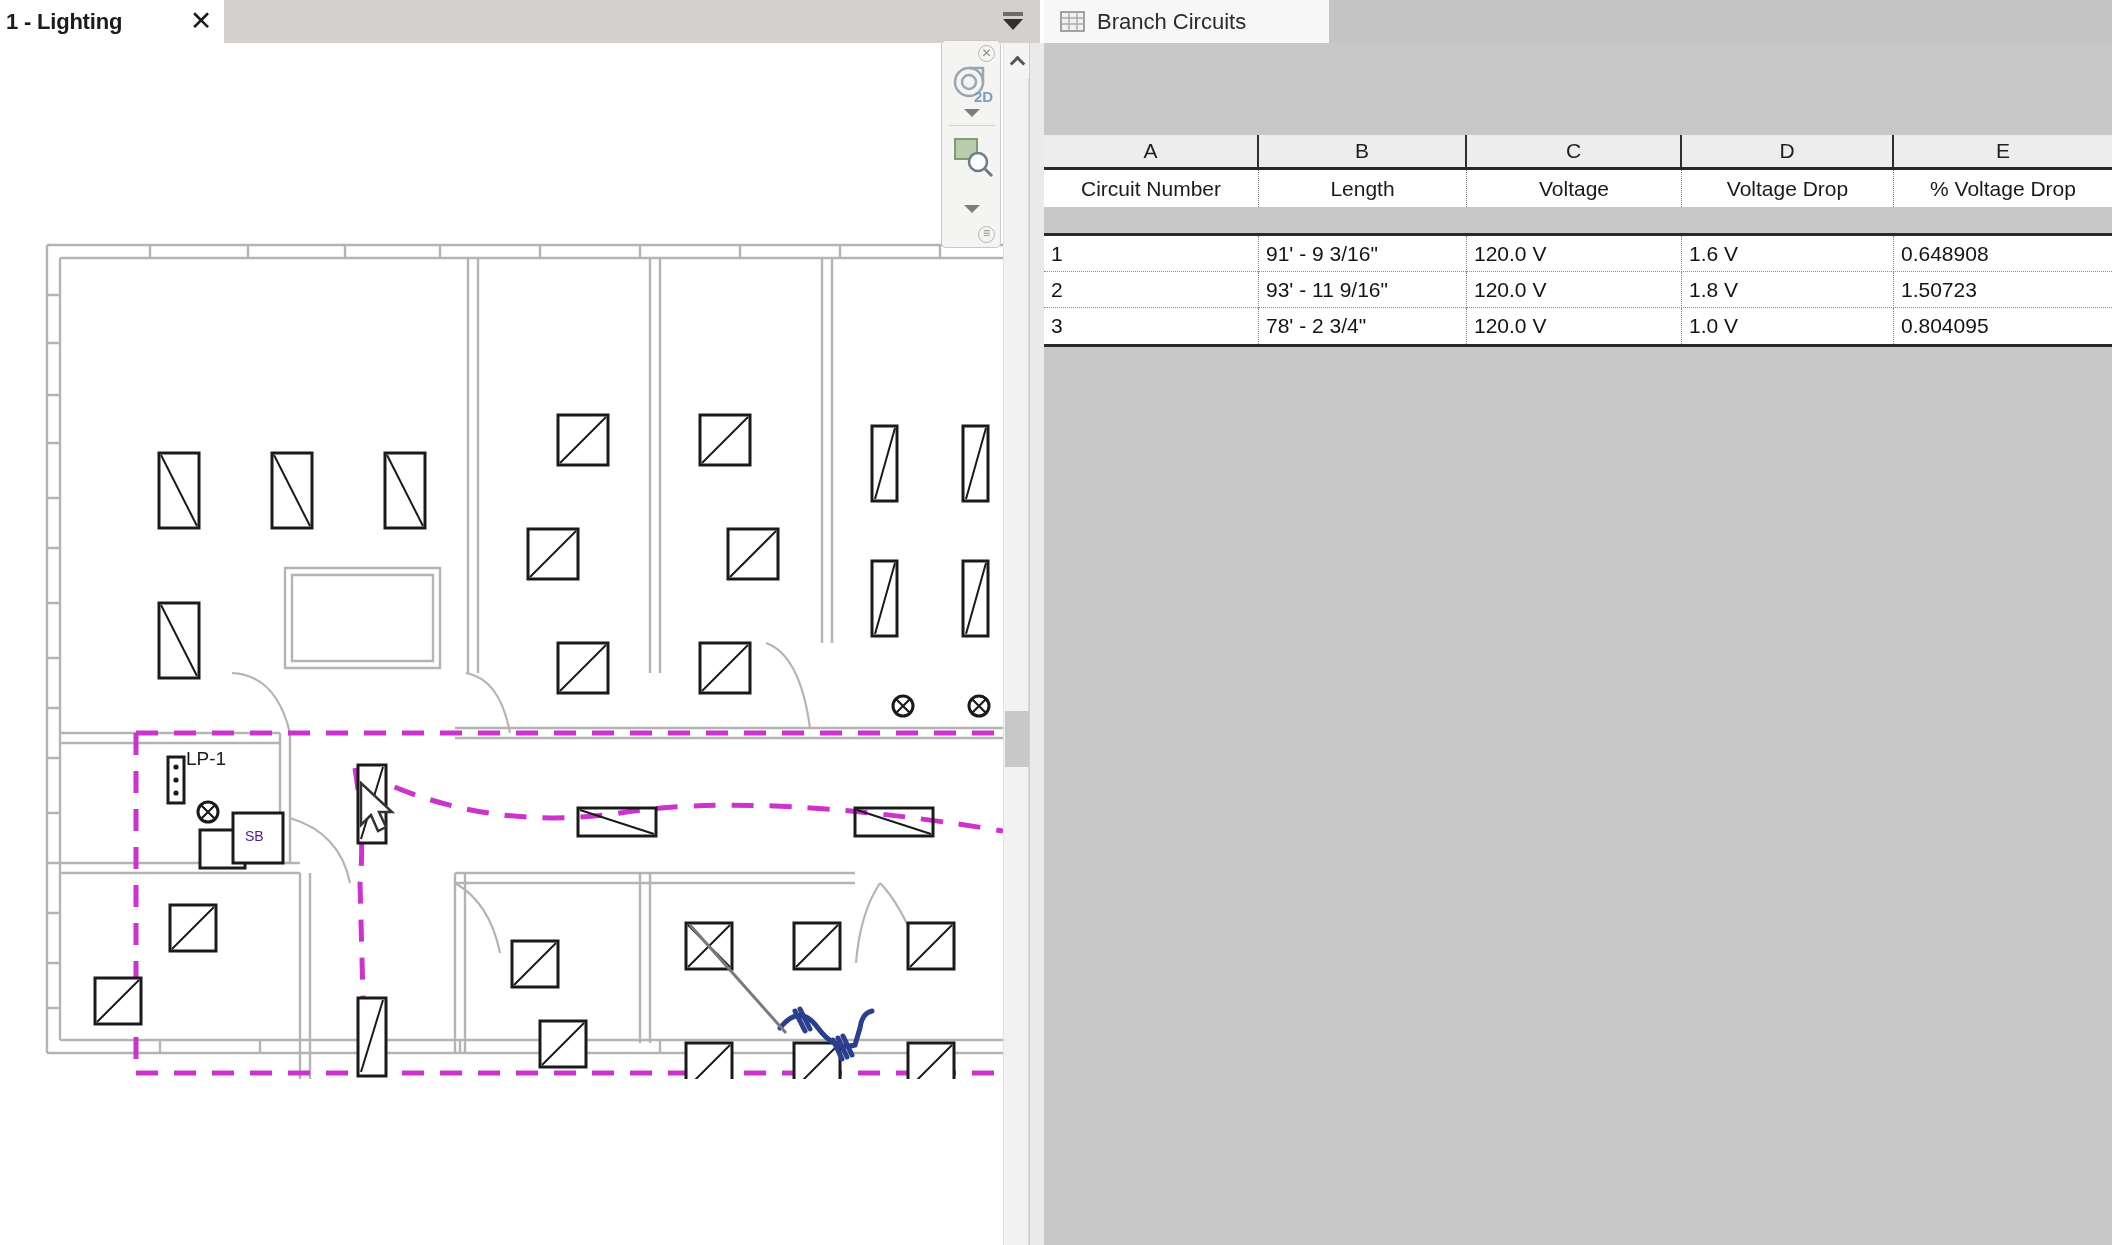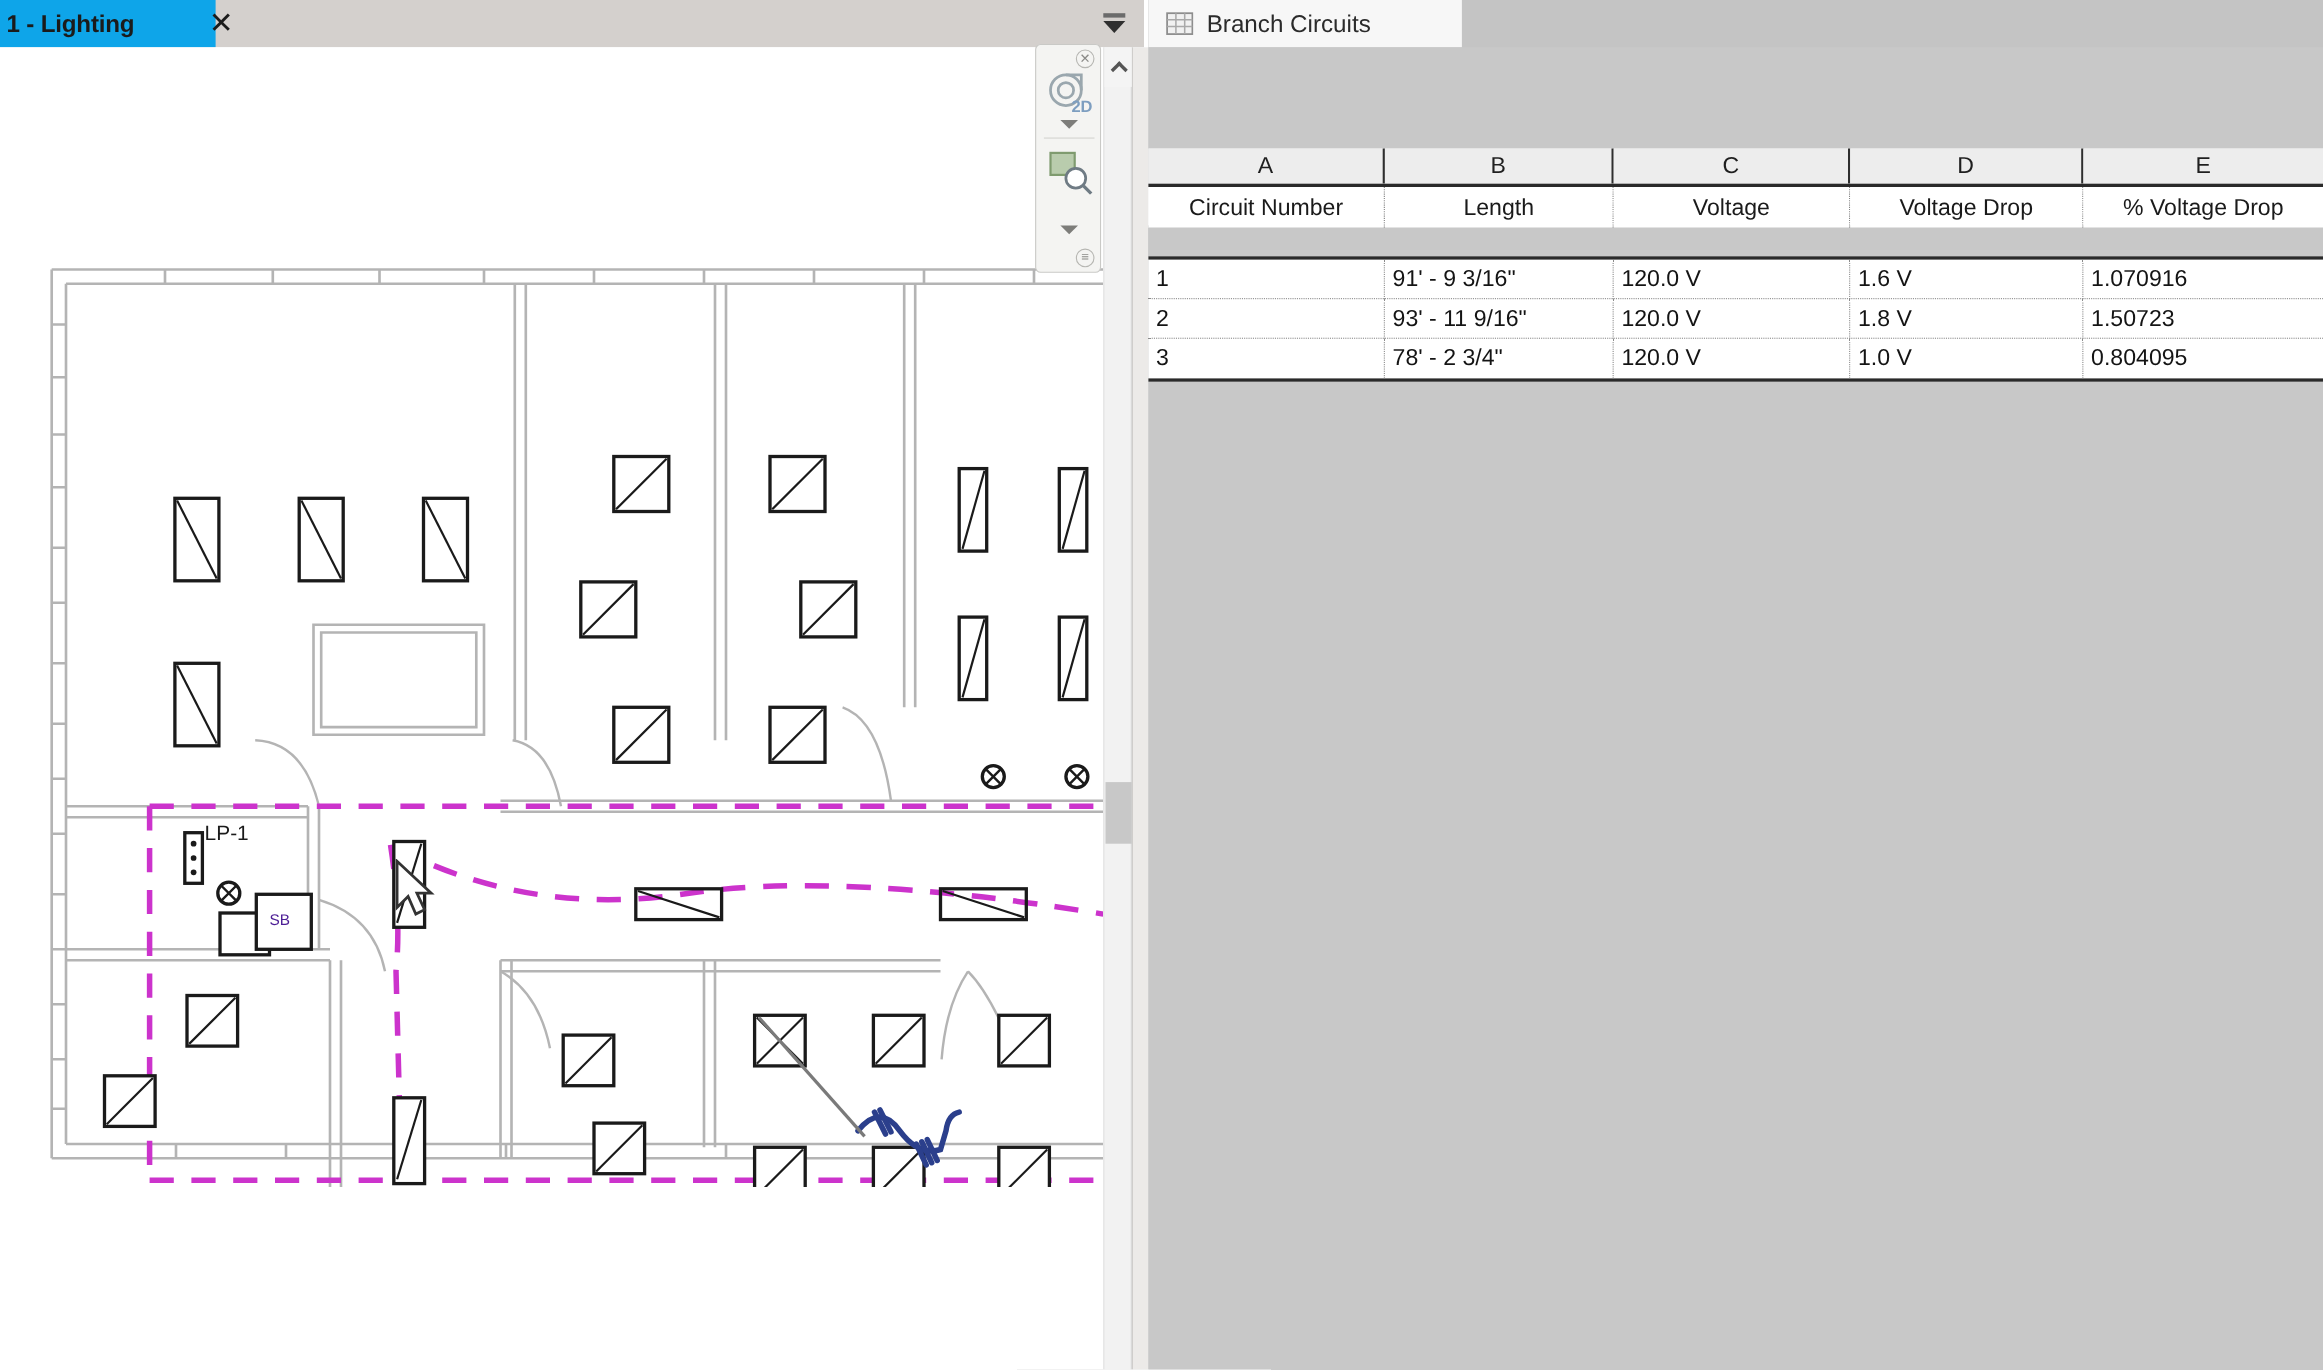--- a/index.html
+++ b/index.html
@@ -10,22 +10,22 @@
     overflow: hidden;
   }
   #app { position: relative; width: 2112px; height: 1245px; }
 
   
   .view-tabbar {
     position: absolute; left: 0; top: 0; width: 1040px; height: 43px;
     background: #d4d0cd;
   }
   .view-tab-active {
-    position: absolute; left: 0; top: 0; width: 196px; height: 43px;
-    background: #0ea5e9;
+    position: absolute; left: 0; top: 0; width: 224px; height: 43px;
+    background: #ffffff;
     display: flex; align-items: center;
   }
   .view-tab-label {
     font-size: 22px; font-weight: bold; color: #1b1b1b;
     margin-left: 6px; letter-spacing: -0.2px; white-space: nowrap;
   }
   .view-tab-close {
     position: absolute; left: 186px; top: 6px;
     width: 30px; height: 30px;
     display: flex; align-items: center; justify-content: center;
@@ -462,21 +462,21 @@
       </div>
 
       <div class="sched-gap"></div>
 
       <div class="sched-rows">
         <div class="sched-row">
           <div class="row-cell c-a">1</div>
           <div class="row-cell c-b">91' - 9 3/16"</div>
           <div class="row-cell c-c">120.0 V</div>
           <div class="row-cell c-d">1.6 V</div>
-          <div class="row-cell c-e">1.070916</div>
+          <div class="row-cell c-e">0.648908</div>
         </div>
         <div class="sched-row">
           <div class="row-cell c-a">2</div>
           <div class="row-cell c-b">93' - 11 9/16"</div>
           <div class="row-cell c-c">120.0 V</div>
           <div class="row-cell c-d">1.8 V</div>
           <div class="row-cell c-e">1.50723</div>
         </div>
         <div class="sched-row">
           <div class="row-cell c-a">3</div>

